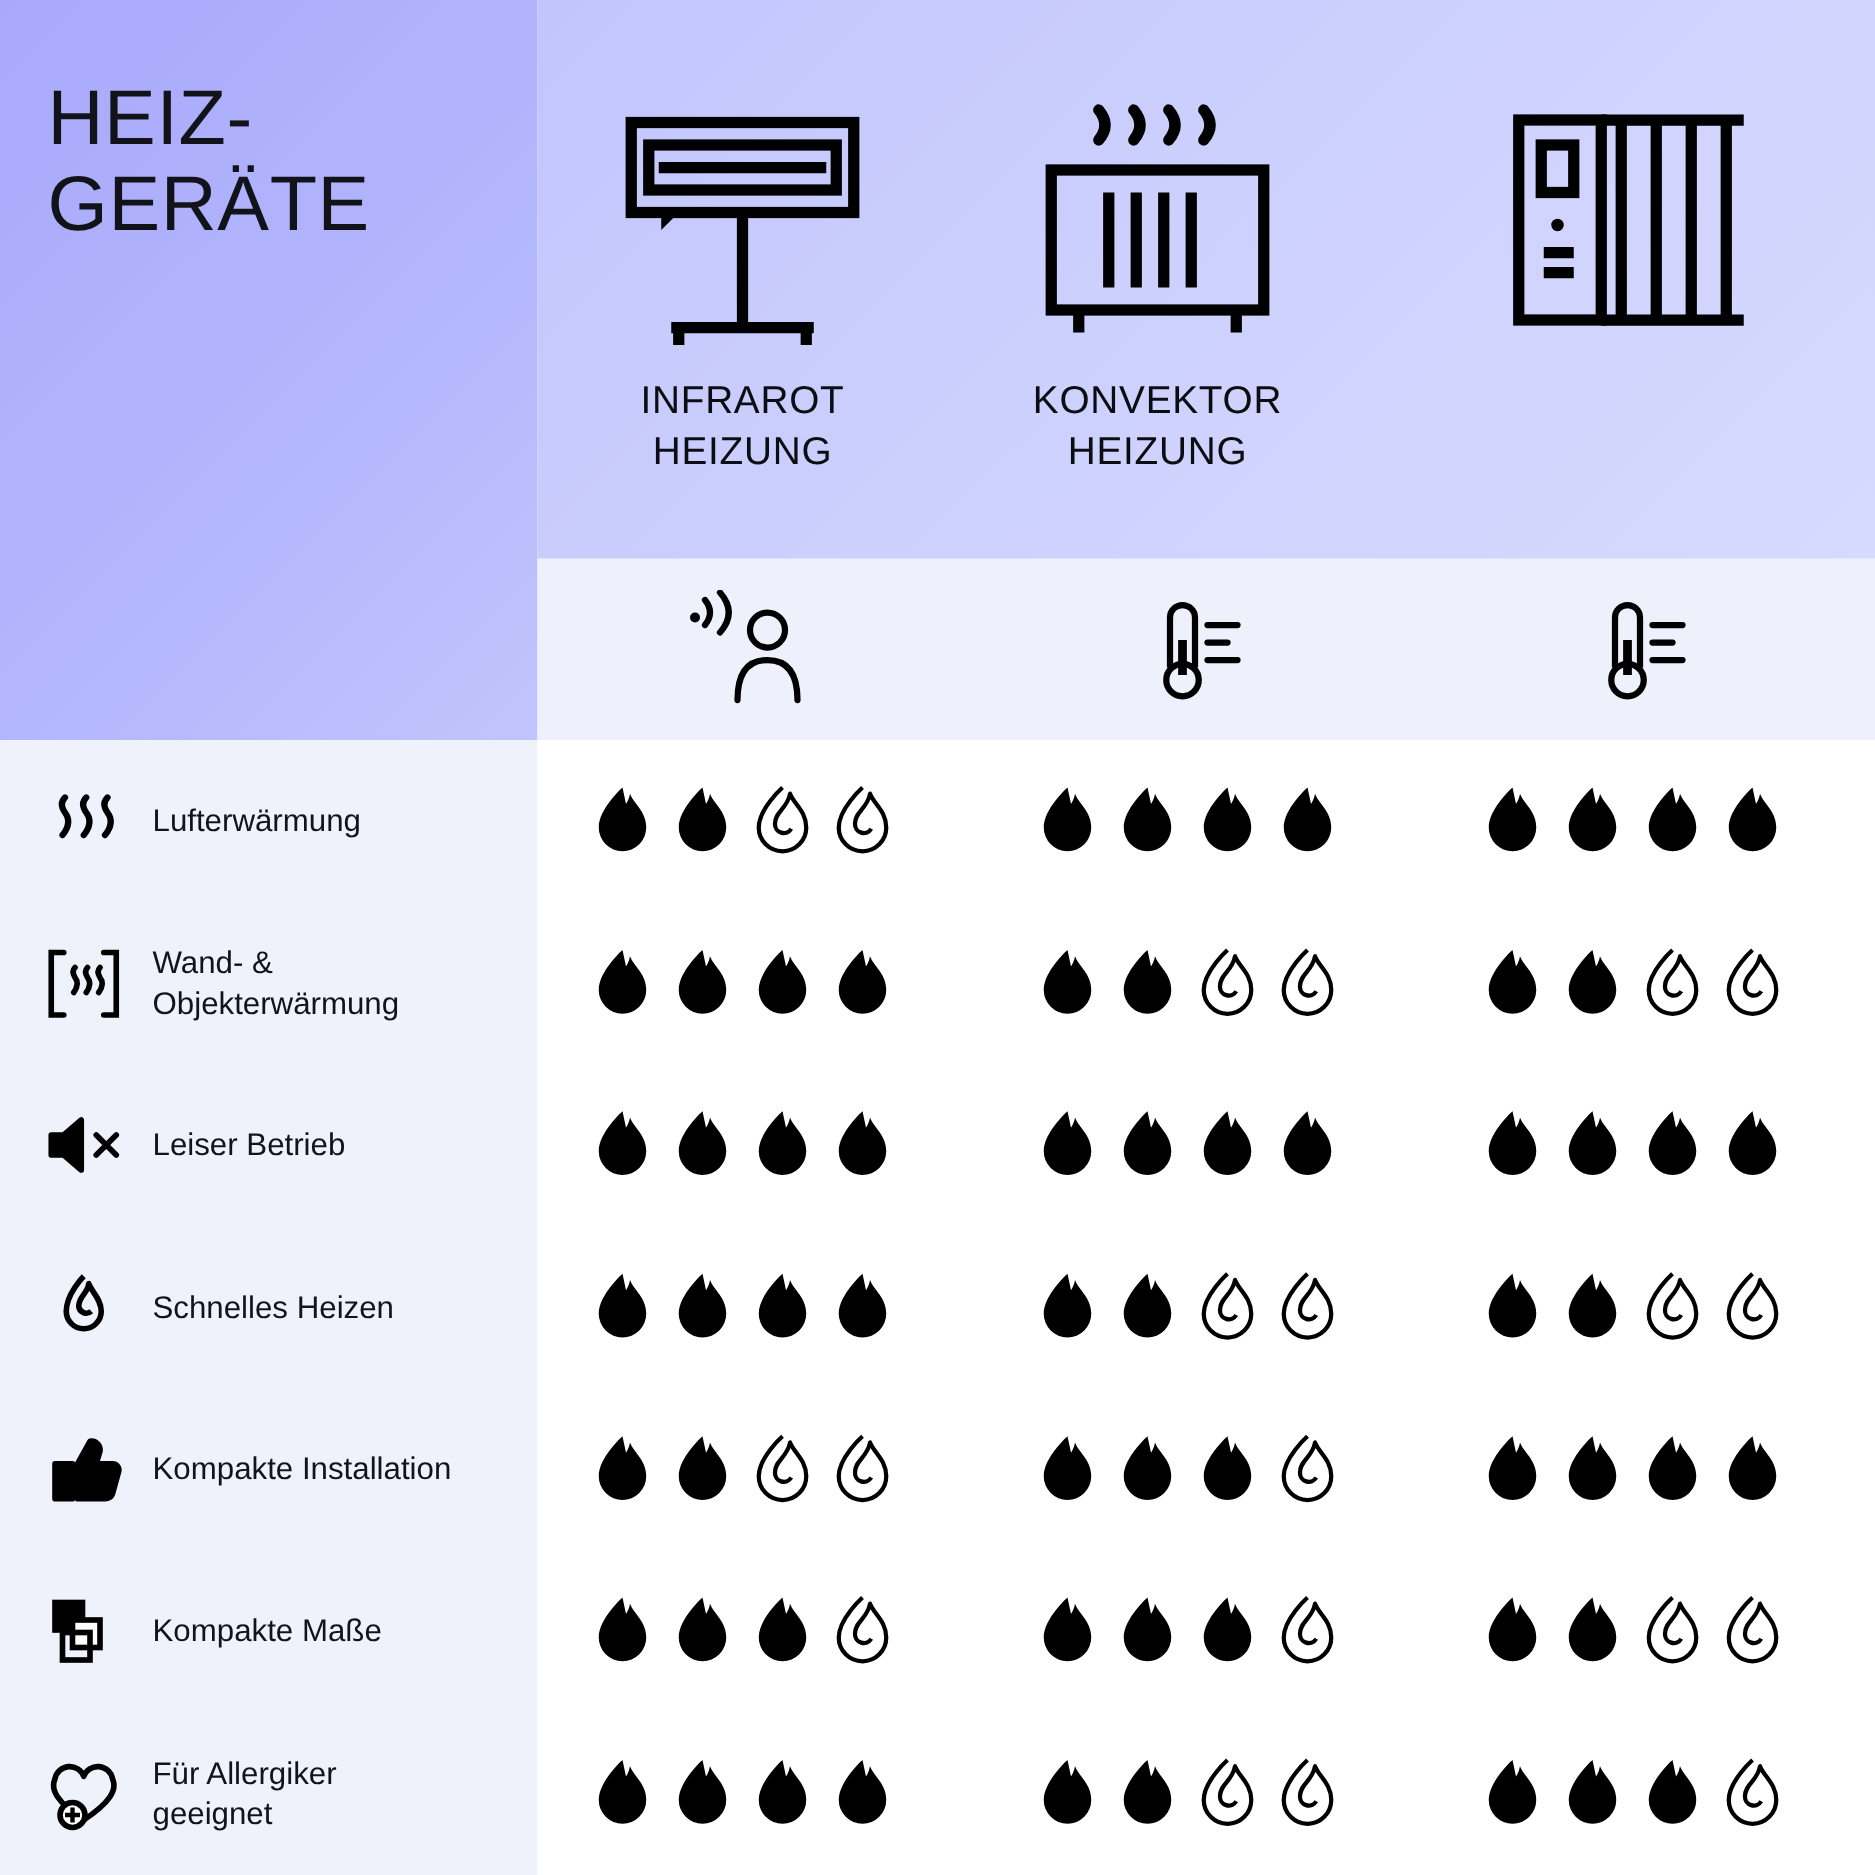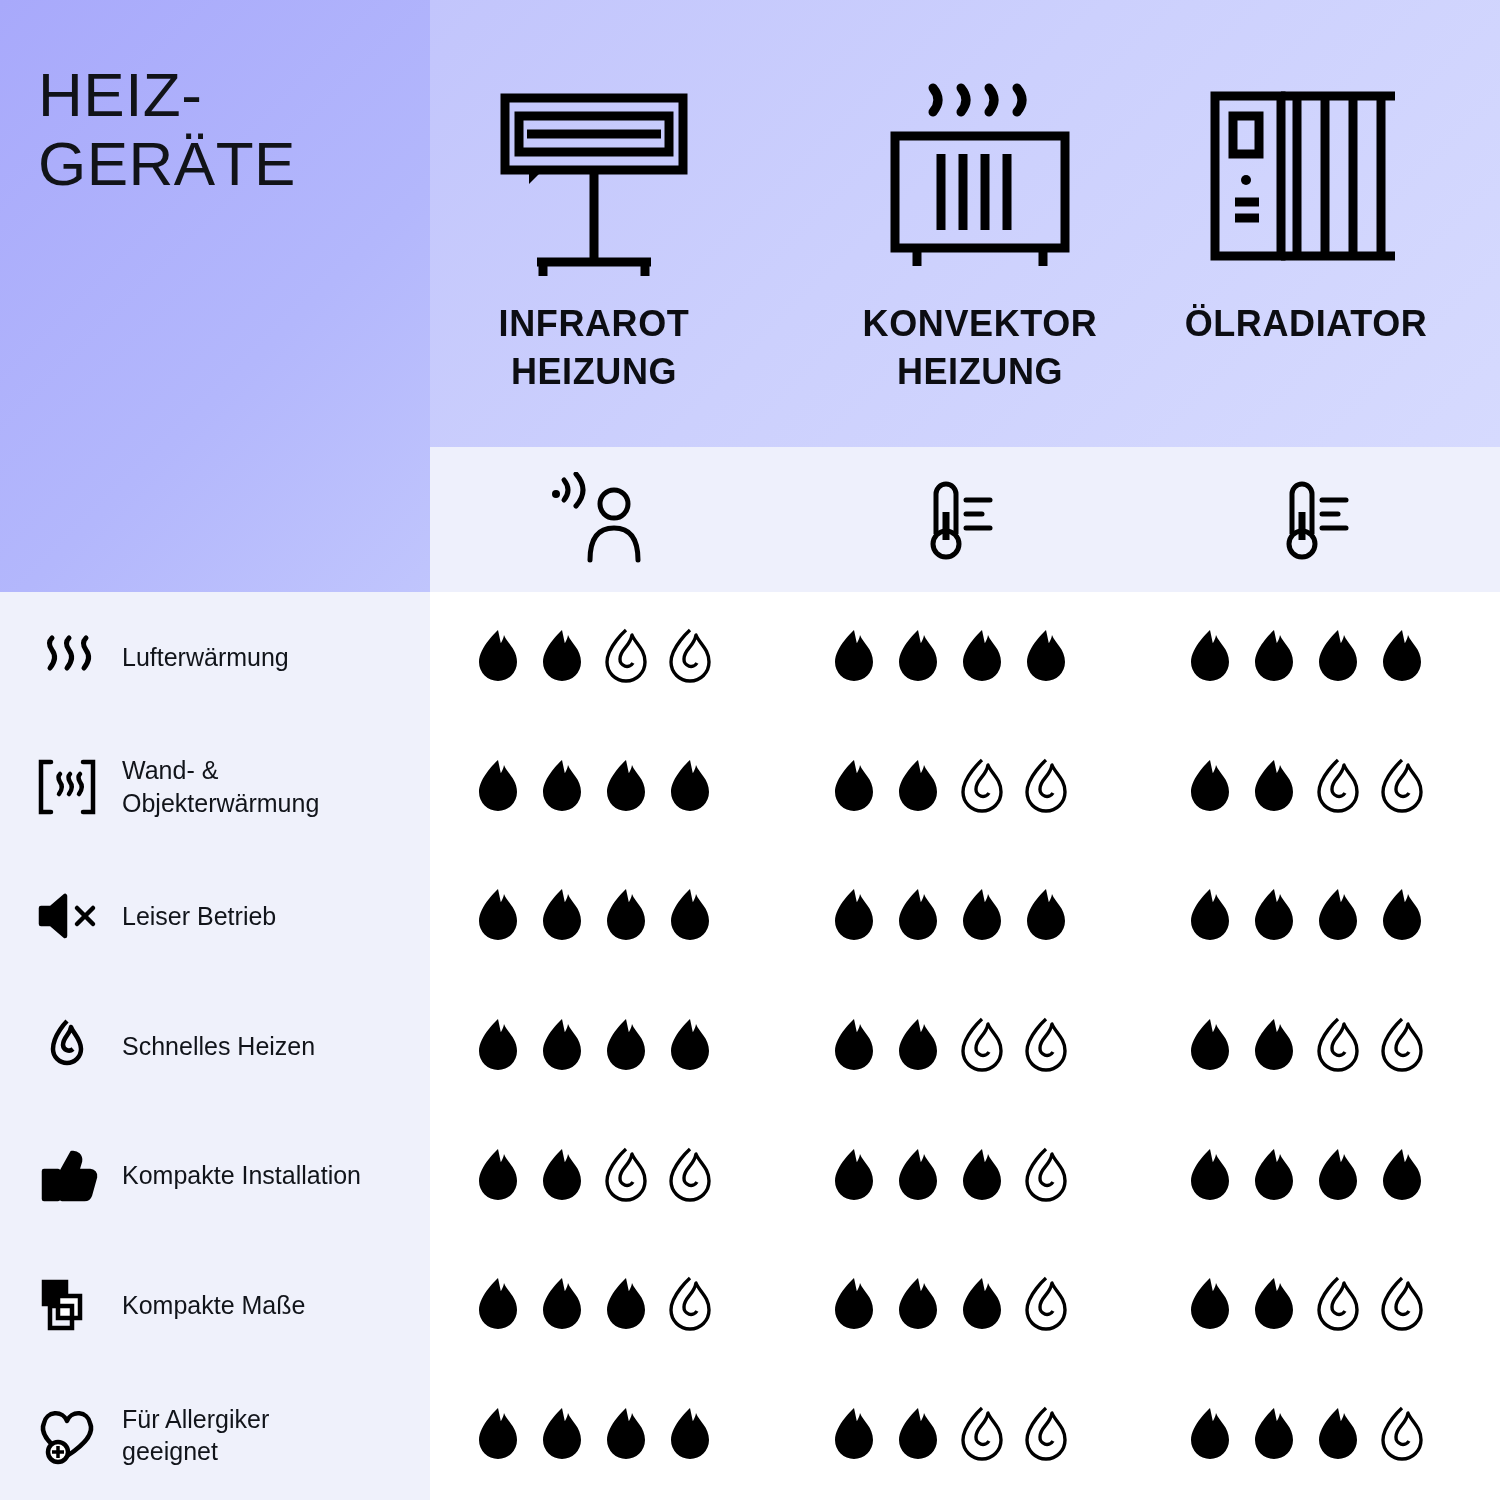--- a/index.html
+++ b/index.html
@@ -72,28 +72,28 @@
     text-align: center;
     color: #0c0d12;
   }
   .col-head .icon-wrap {
     height: 230px;
     display: flex;
     align-items: center;
     justify-content: center;
   }
   .col-head .col-label {
-    font-size: 36px;
-    font-weight: 700;
+    font-size: 31px;
+    font-weight: 400;
     letter-spacing: 0.6px;
     line-height: 1.32;
     white-space: pre-line;
   }
   #col-0 { left: 416px; }
-  #col-1 { left: 802px; }
+  #col-1 { left: 748px; }
   #col-2 { left: 1128px; }
 
   
   .sub-cell {
     position: absolute;
     top: 447px;
     width: 356px;
     height: 145px;
     display: flex;
     align-items: center;
@@ -207,21 +207,20 @@
         <line x1="34" y1="122" x2="58" y2="122"></line>
         <line x1="34" y1="138" x2="58" y2="138"></line>
         <line x1="96" y1="16" x2="96" y2="176"></line>
         <line x1="124" y1="16" x2="124" y2="176"></line>
         <line x1="152" y1="16" x2="152" y2="176"></line>
         <line x1="180" y1="16" x2="180" y2="176"></line>
         <line x1="80" y1="176" x2="194" y2="176"></line>
         <line x1="80" y1="16" x2="194" y2="16"></line>
       </svg>
     </div>
-    <div class="col-label">ÖLRADIATOR</div>
   </div>
 
   <div class="sub-cell" id="sub-0">
     <svg width="116" height="96" viewBox="0 0 116 96" fill="none" stroke="#000" stroke-width="5">
       <circle cx="20" cy="22" r="4" fill="#000" stroke="none"></circle>
       <path d="M28 28 q8 -10 0 -20" stroke-linecap="round"></path>
       <path d="M40 34 q14 -16 0 -32" stroke-linecap="round"></path>
       <circle cx="78" cy="32" r="14"></circle>
       <path d="M54 88 q0 -32 24 -32 q24 0 24 32" stroke-linecap="round"></path>
     </svg>

